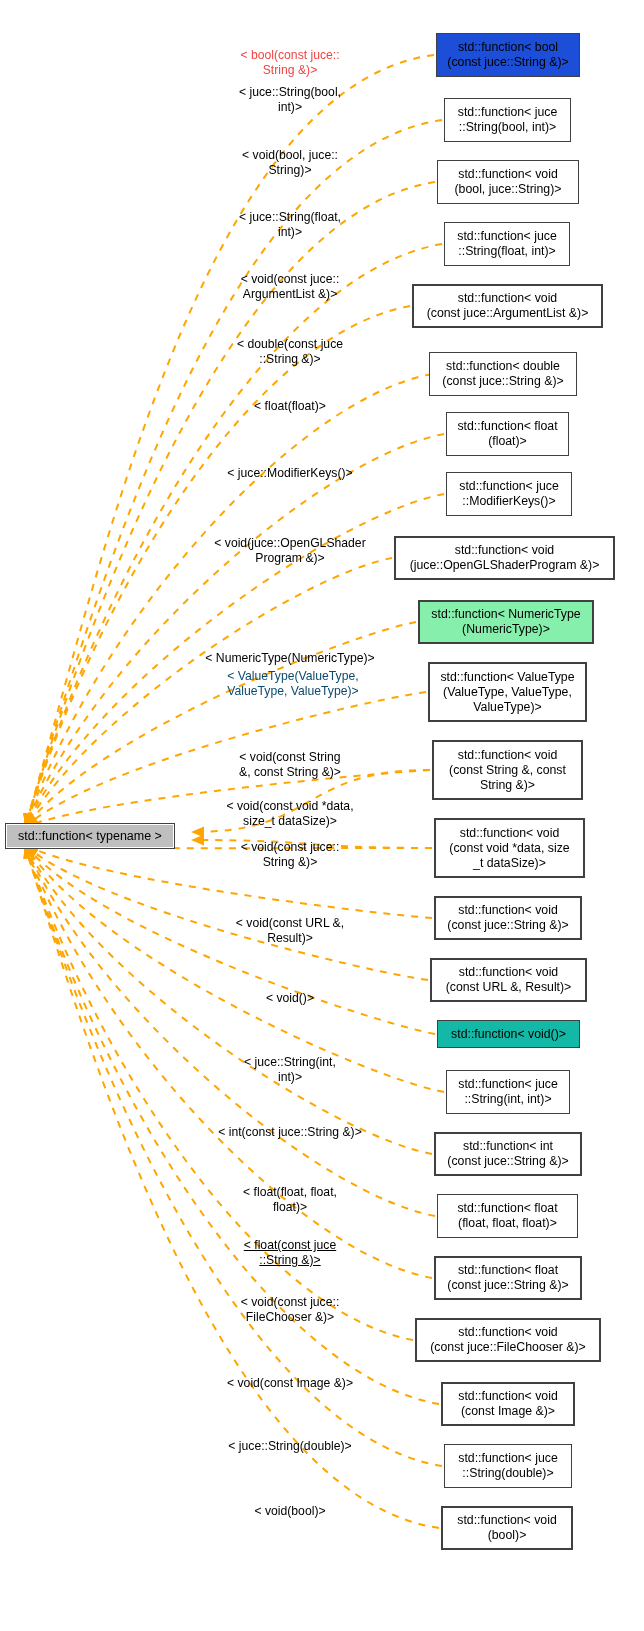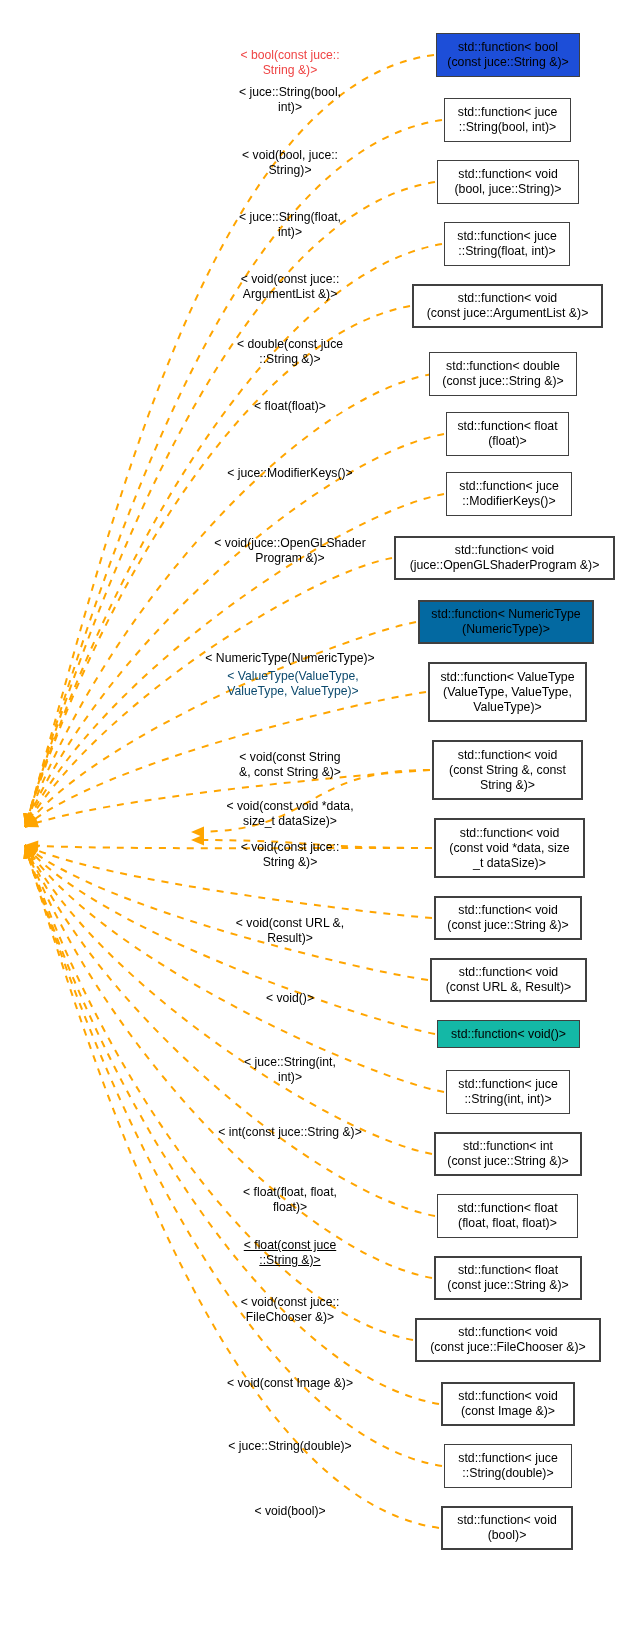--- a/index.html
+++ b/index.html
@@ -128,20 +128,23 @@
       <path d="M 442 1466 C 253 1436, 97 1085, 25 845" fill="none" stroke="#ffa500" stroke-width="2" stroke-dasharray="7,7"></path>
       <polygon points="0,0 -13,-5.5 -13,5.5" fill="#ffa500" transform="translate(25,845) rotate(-106.69924423399362)"></polygon>
       <path d="M 439 1528 C 231.4 1498, 97 1085, 25 845" fill="none" stroke="#ffa500" stroke-width="2" stroke-dasharray="7,7"></path>
       <polygon points="0,0 -13,-5.5 -13,5.5" fill="#ffa500" transform="translate(25,845) rotate(-106.69924423399362)"></polygon>
       <path d="M 430 770 C 300 770, 319 832, 193 832" fill="none" stroke="#ffa500" stroke-width="2" stroke-dasharray="7,7"></path>
       <polygon points="0,0 13,-5.5 13,5.5" fill="#ffa500" transform="translate(191,832)"></polygon>
       <path d="M 432 848 C 302 848, 319 840, 193 840" fill="none" stroke="#ffa500" stroke-width="2" stroke-dasharray="7,7"></path>
       <polygon points="0,0 13,-5.5 13,5.5" fill="#ffa500" transform="translate(191,840)"></polygon>
     </svg>
 
+  <div class="base-node" id="base-node" style="left: 5px; top: 823px; width: 170px; height: 26px; background: rgb(191, 191, 191); border-color: rgb(64, 64, 64);">
+    <span class="inner">std::function&lt; typename &gt;</span>
+  </div>
 
   <div id="nodes-layer">
       <div class="node" style="left: 436px; top: 33px; width: 144px; height: 44px; background: #1d4ed8; border-color: rgb(64, 64, 64);">
         <span>std::function&lt; bool<br>(const juce::String &amp;)&gt;</span>
       </div>
       <div class="edge-label" style="left: 140px; top: 0; width: 300px; color: #ef4444; margin-top: 48px;">&lt; bool(const juce::<br>String &amp;)&gt;</div>
       <div class="node" style="left: 444px; top: 98px; width: 127px; height: 44px; background: rgb(255, 255, 255); border-color: rgb(64, 64, 64);">
         <span>std::function&lt; juce<br>::String(bool, int)&gt;</span>
       </div>
       <div class="edge-label" style="left: 140px; top: 85px; width: 300px; color: rgb(0, 0, 0);">&lt; juce::String(bool,<br>int)&gt;</div>
@@ -166,21 +169,21 @@
       </div>
       <div class="edge-label" style="left: 140px; top: 399px; width: 300px; color: rgb(0, 0, 0);">&lt; float(float)&gt;</div>
       <div class="node" style="left: 446px; top: 472px; width: 126px; height: 44px; background: rgb(255, 255, 255); border-color: rgb(64, 64, 64);">
         <span>std::function&lt; juce<br>::ModifierKeys()&gt;</span>
       </div>
       <div class="edge-label" style="left: 140px; top: 466px; width: 300px; color: rgb(0, 0, 0);">&lt; juce::ModifierKeys()&gt;</div>
       <div class="node thick" style="left: 394px; top: 536px; width: 221px; height: 44px; background: rgb(255, 255, 255); border-color: rgb(64, 64, 64);">
         <span>std::function&lt; void<br>(juce::OpenGLShaderProgram &amp;)&gt;</span>
       </div>
       <div class="edge-label" style="left: 140px; top: 536px; width: 300px; color: #000000;">&lt; void(juce::OpenGLShader<br>Program &amp;)&gt;</div>
-      <div class="node thick" style="left: 418px; top: 600px; width: 176px; height: 44px; background: #0369a1; border-color: rgb(64, 64, 64);">
+      <div class="node thick" style="left: 418px; top: 600px; width: 176px; height: 44px; background: #86efac; border-color: rgb(64, 64, 64);">
         <span>std::function&lt; NumericType<br>(NumericType)&gt;</span>
       </div>
       <div class="edge-label" style="left: 140px; top: 607px; width: 300px; color: rgb(0, 0, 0); margin-top: 44px;">&lt; NumericType(NumericType)&gt;</div>
       <div class="node thick" style="left: 428px; top: 662px; width: 159px; height: 60px; background: rgb(255, 255, 255); border-color: rgb(64, 64, 64);">
         <span>std::function&lt; ValueType<br>(ValueType, ValueType,<br>ValueType)&gt;</span>
       </div>
       <div class="edge-label" style="left: 143px; top: 669px; width: 300px; color: #0c4a6e;">&lt; ValueType(ValueType,<br>ValueType, ValueType)&gt;</div>
       <div class="node thick" style="left: 432px; top: 740px; width: 151px; height: 60px; background: rgb(255, 255, 255); border-color: rgb(64, 64, 64);">
         <span>std::function&lt; void<br>(const String &amp;, const<br>String &amp;)&gt;</span>
       </div>

